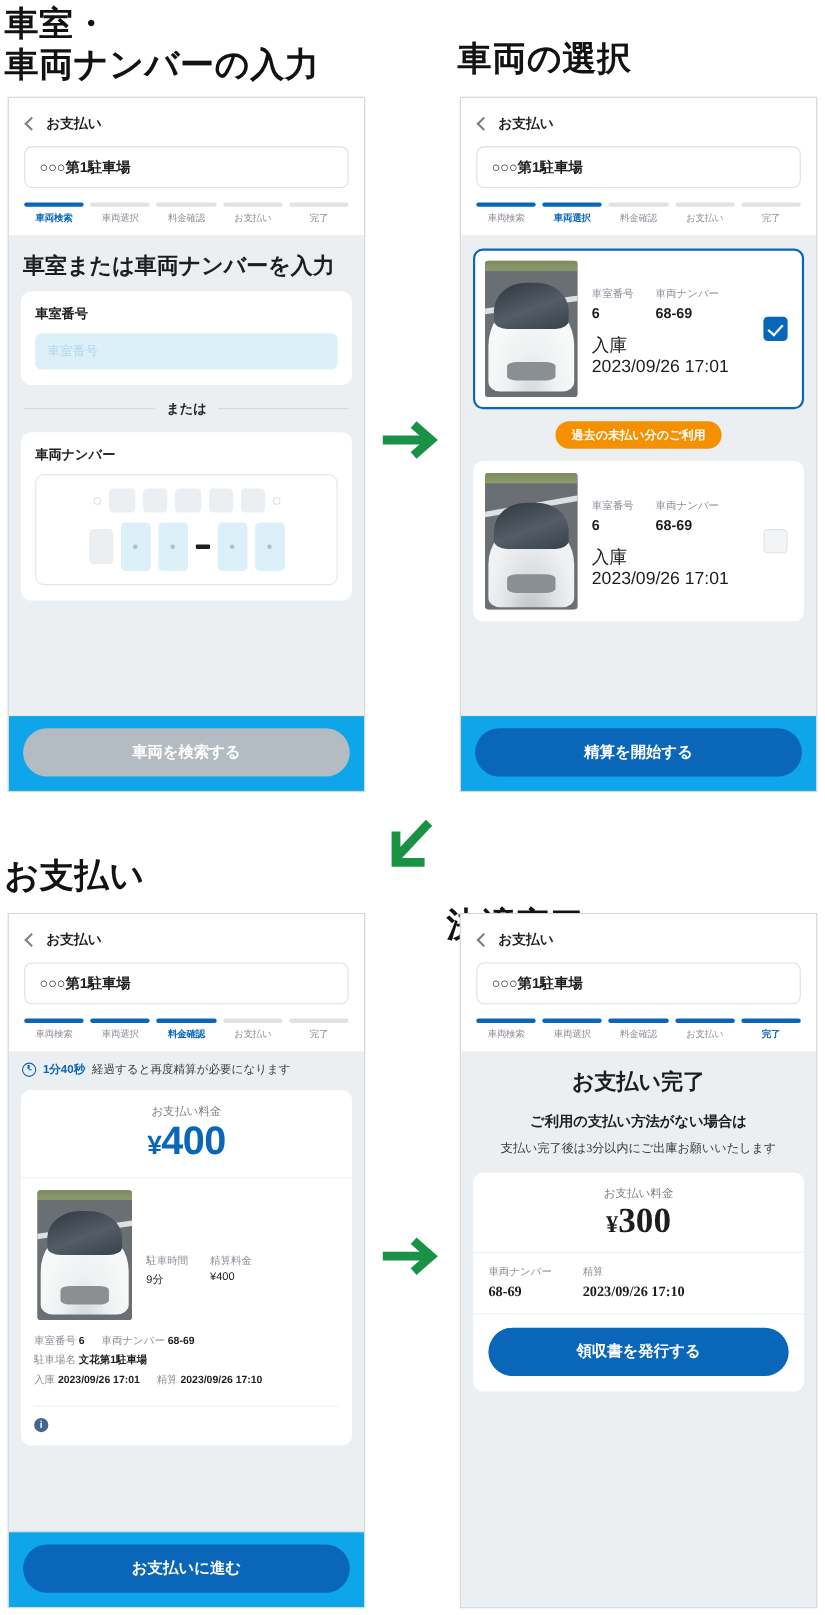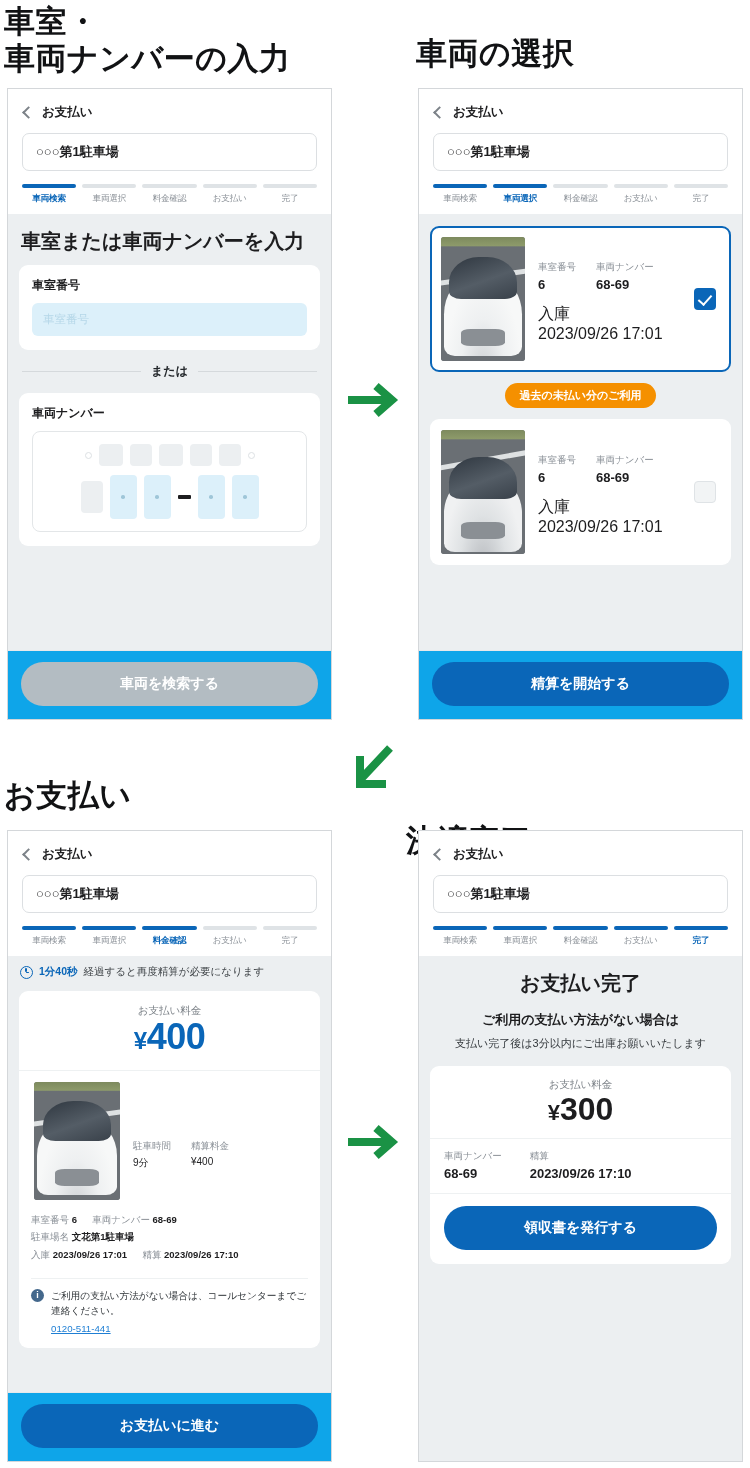--- a/index.html
+++ b/index.html
@@ -522,24 +522,20 @@
             <span class="gap"></span>
             <span class="k">精算</span>
             <span class="v">2023/09/26 17:10</span>
           </div>
         </div>
 
         <div class="hr"></div>
 
         <div class="infonote">
           <span class="ibadge">i</span>
-          <span>
-            <span>ご利用の支払い方法がない場合は、コールセンターまでご連絡ください。</span>
-            <a class="tel" href="#">0120-511-441</a>
-          </span>
         </div>
       </div>
     </div>
 
     <div class="ph-foot">
       <button class="cta">お支払いに進む</button>
     </div>
   </div>
 
   <div class="phone" style="left:418px; top:830px; height:632px;">
@@ -569,21 +565,21 @@
             <div class="lbl">お支払い</div>
           </div>
         <div class="step active">
             <div class="bar"></div>
             <div class="lbl">完了</div>
           </div>
       </div>
     </div>
 
     <div class="ph-body" style="padding:0 11px;">
-      <div class="donewrap" style="padding-left:0; padding-right:0;">
+      <div class="donewrap" style="padding-left:0; padding-right:0;font-family:Liberation Serif, serif;">
         <div class="done-h">お支払い完了</div>
         <div class="done-s1">ご利用の支払い方法がない場合は</div>
         <div class="done-s2">支払い完了後は3分以内にご出庫お願いいたします</div>
 
         <div class="rcard">
           <div class="rtop">
             <div class="cap">お支払い料金</div>
             <div class="amt">
               <span class="yen">¥</span><span>300</span>
             </div>

